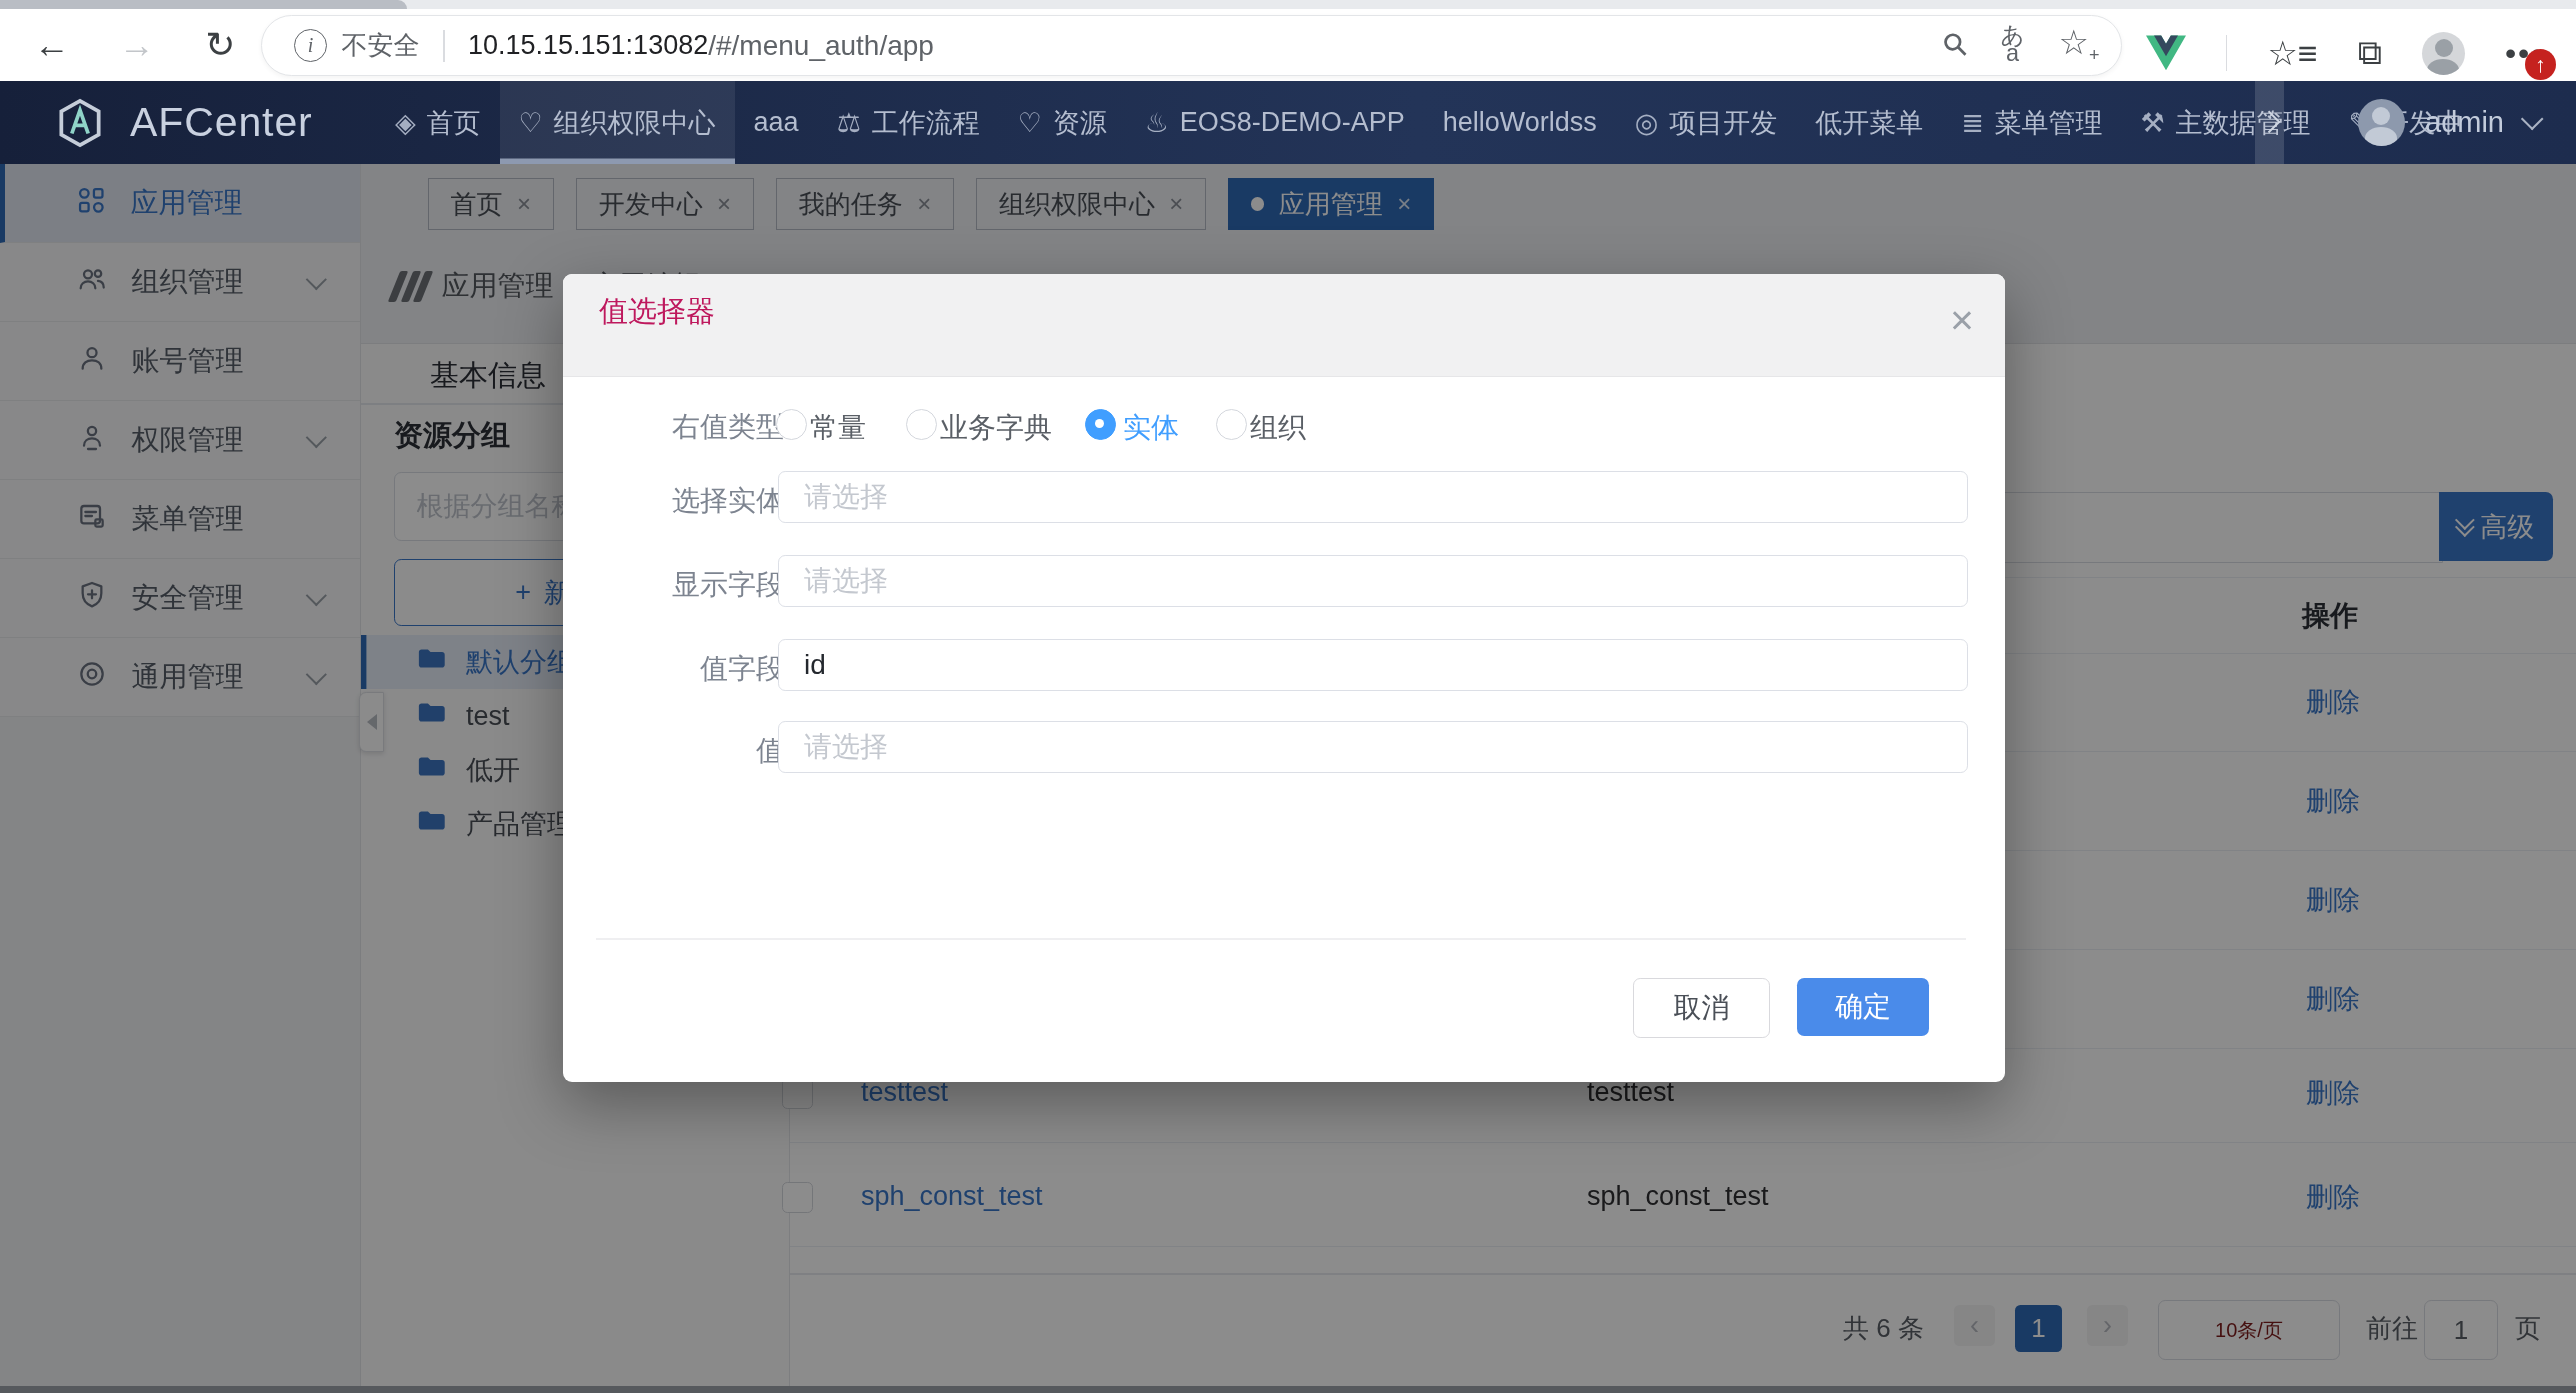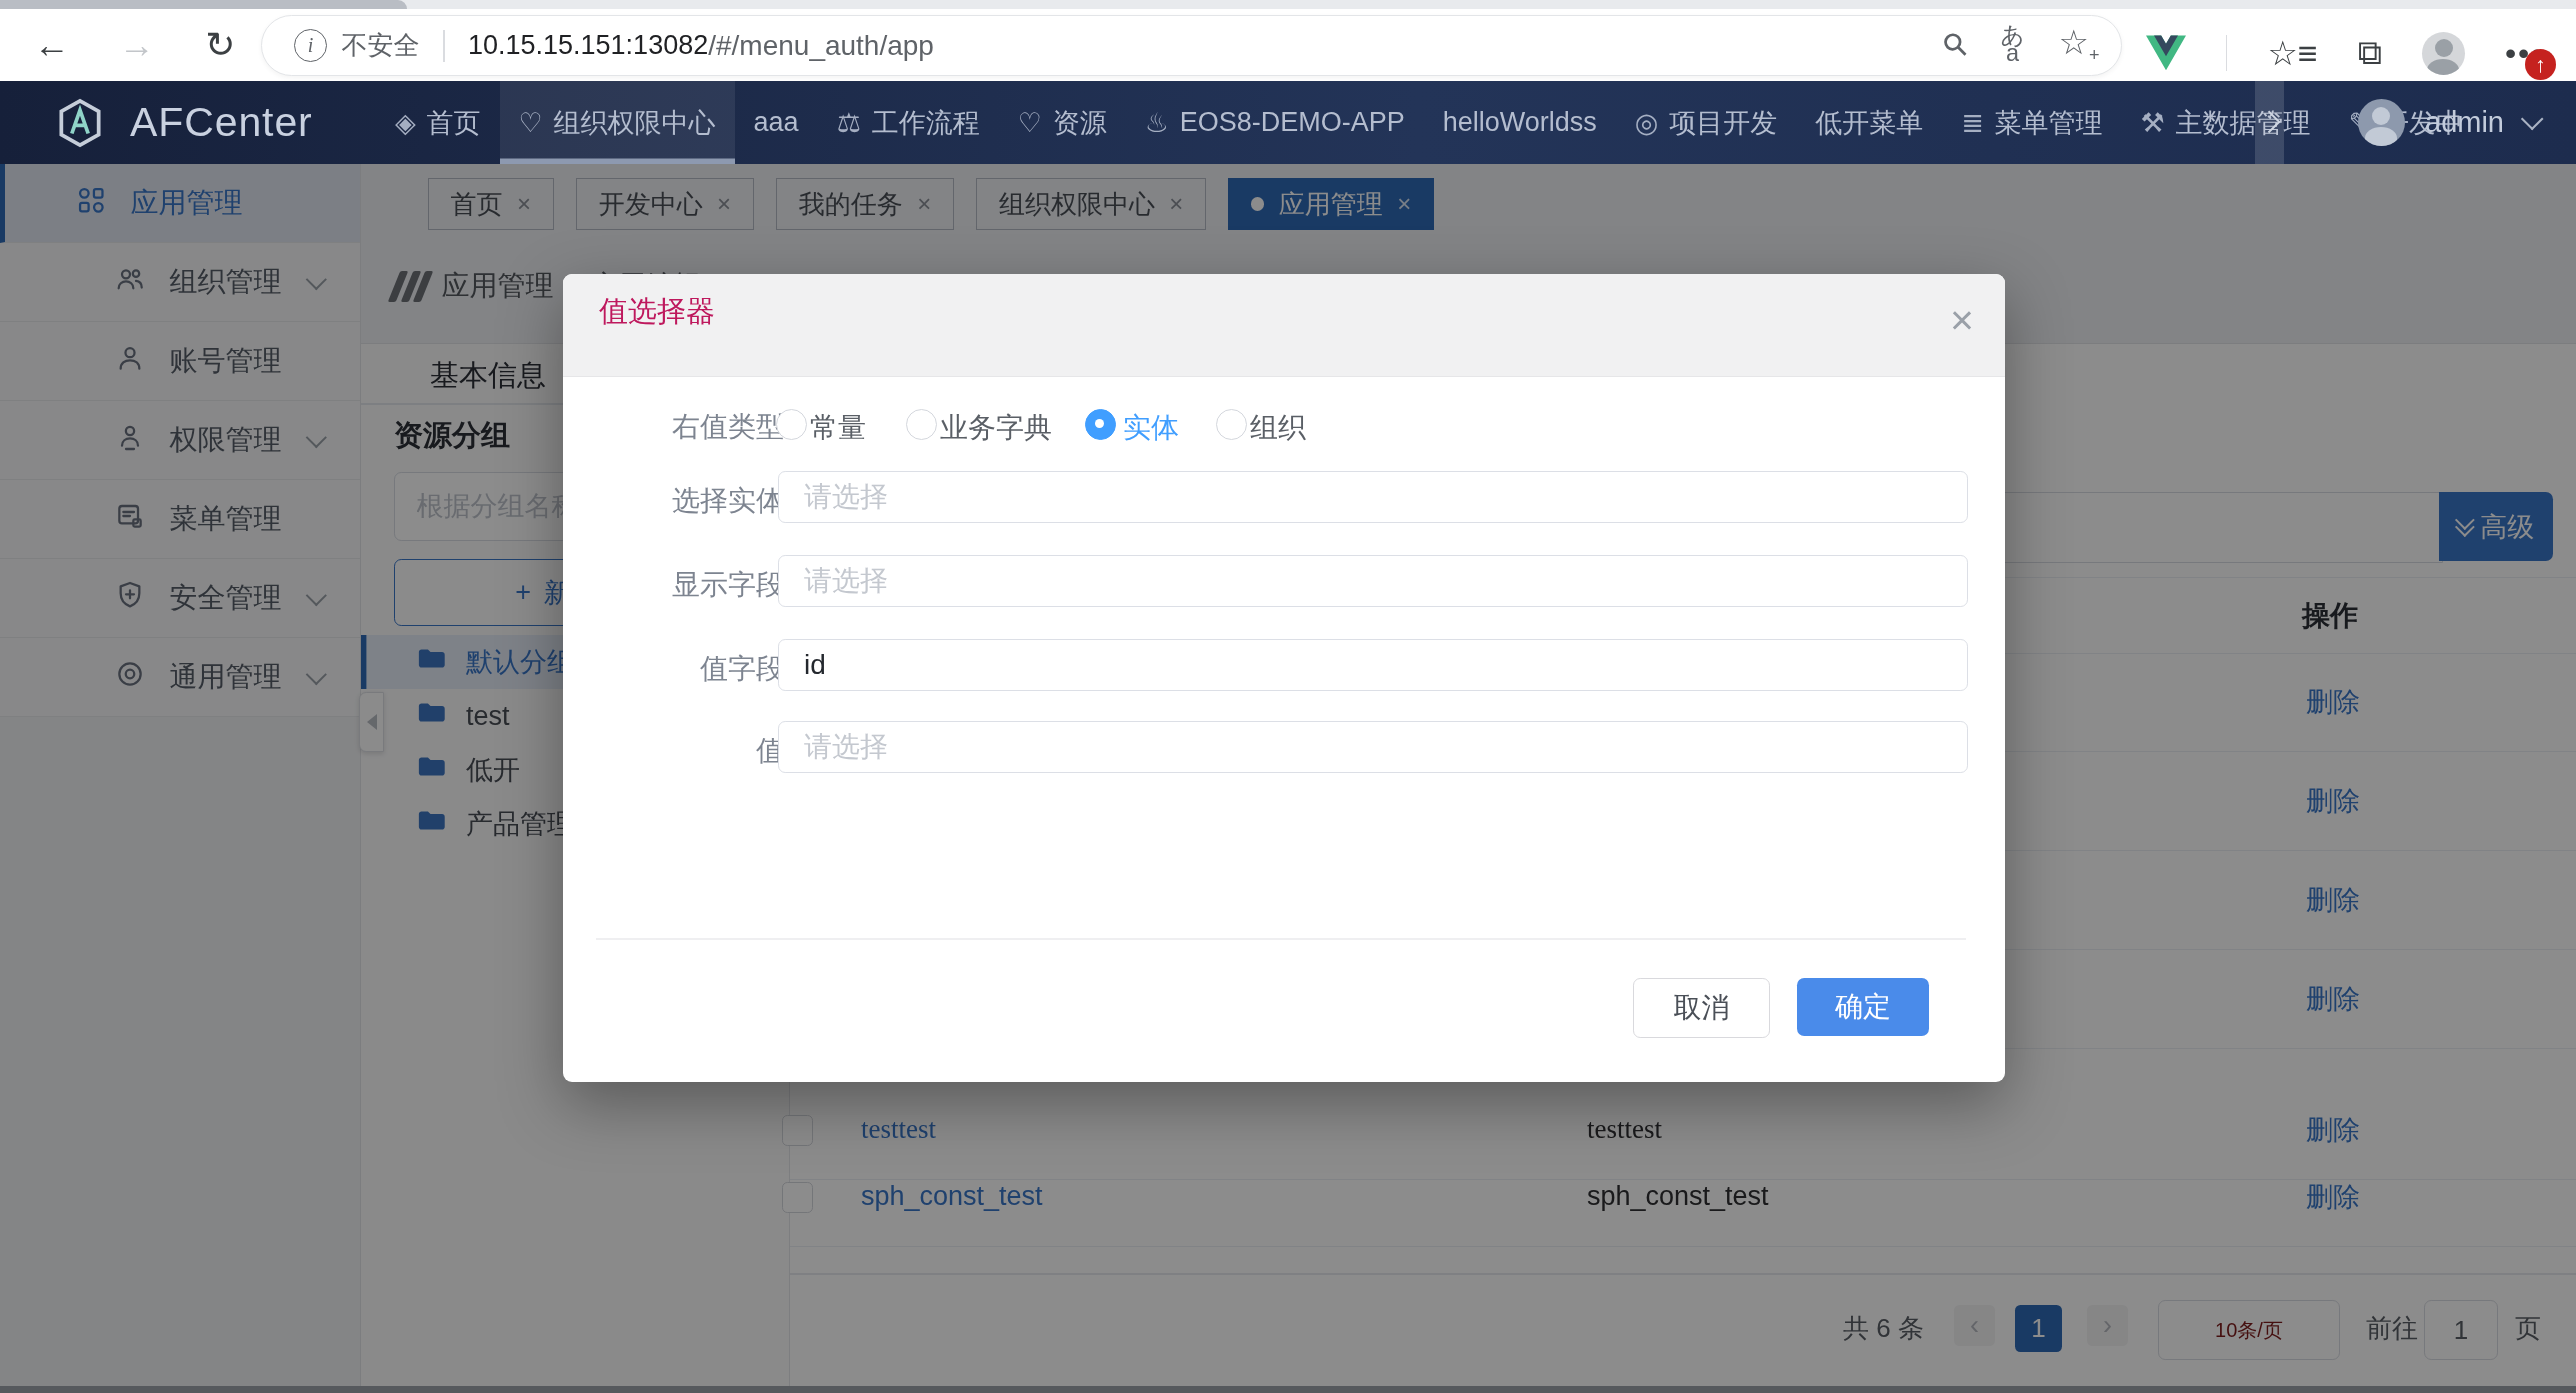--- a/index.html
+++ b/index.html
@@ -45,21 +45,21 @@
   .chevR{width:14.4px;height:14.4px;border-top:2.7px solid #cfd6e2;border-right:2.7px solid #cfd6e2;transform:rotate(45deg)}
   #navuser{position:absolute;left:2358px;top:81px;height:83px;display:flex;align-items:center;gap:20px}
   #navuser .uname{color:#c3ccdc;font-size:29px}
   .chevD{width:14.4px;height:14.4px;border-right:2.7px solid #aab3c4;border-bottom:2.7px solid #aab3c4;transform:rotate(45deg);margin-top:-7.2px}
   .navAvatar{width:47px;height:47px;border-radius:50%;background:#8d99ad;position:relative;overflow:hidden}
   .navAvatar:after{content:"";position:absolute;left:14.4px;top:8px;width:18px;height:18px;border-radius:50%;background:#c2cad6}
   .navAvatar:before{content:"";position:absolute;left:7.2px;top:28px;width:32px;height:21.6px;border-radius:50% 50% 0 0;background:#c2cad6}
   
   #pagebg{left:0;top:164px;width:2576px;height:1222px;background:#eef0f4}
   #sidebar{left:0;top:164px;width:360px;height:1222px;background:#f1f2f4;border-right:0.9px solid #e2e4e8}
-  .side-item{position:relative;display:flex;align-items:center;gap:23.4px;height:78px;padding-left:114px;
+  .side-item{position:relative;display:flex;align-items:center;gap:23.4px;height:78px;padding-left:76px;
              border-bottom:0.9px solid #e7e9ec;color:#565d68;font-size:28px;cursor:pointer;background:#f7f8f9}
   .side-item svg{flex:0 0 auto}
   .side-item.active{background:#e2e8f2;color:#3a77c9;padding-left:70px;border-left:5.4px solid #2f6bb7}
   .side-item .chev{position:absolute;right:36px;width:12.6px;height:12.6px;border-right:2.7px solid #9aa0a8;border-bottom:2.7px solid #9aa0a8;transform:rotate(45deg);margin-top:-5.4px}
   
   #tabstrip{left:428px;top:178px;height:52px;display:flex;gap:22.5px}
   .ttab{display:flex;align-items:center;gap:14.4px;border:1.8px solid #b5bbc5;padding:0 21.6px;font-size:26px;color:#4a4f57;background:#eef0f4;cursor:pointer}
   .ttab .x{font-size:24px;color:#8a8f98}
   .ttab.active{background:#2f6bb7;border-color:#2f6bb7;color:#fff}
   .ttab.active .x{color:#dbe6f5}
@@ -411,21 +411,21 @@
         <span class="cname"></span>
         <span class="cdesc"></span>
         <span class="cdel">删除</span>
       </div>
       <div class="trow" style="top: 949px;">
         <span class="cb"></span>
         <span class="cname"></span>
         <span class="cdesc"></span>
         <span class="cdel">删除</span>
       </div>
-      <div class="trow" style="top: 1080px; font-family: Liberation Serif, serif;">
+      <div class="trow" style="top: 1043px;">
         <span class="cb"></span>
         <span class="cname">testtest</span>
         <span class="cdesc">testtest</span>
         <span class="cdel">删除</span>
       </div>
       <div class="trow" style="top: 1147px;">
         <span class="cb"></span>
         <span class="cname">sph_const_test</span>
         <span class="cdesc">sph_const_test</span>
         <span class="cdel">删除</span>

